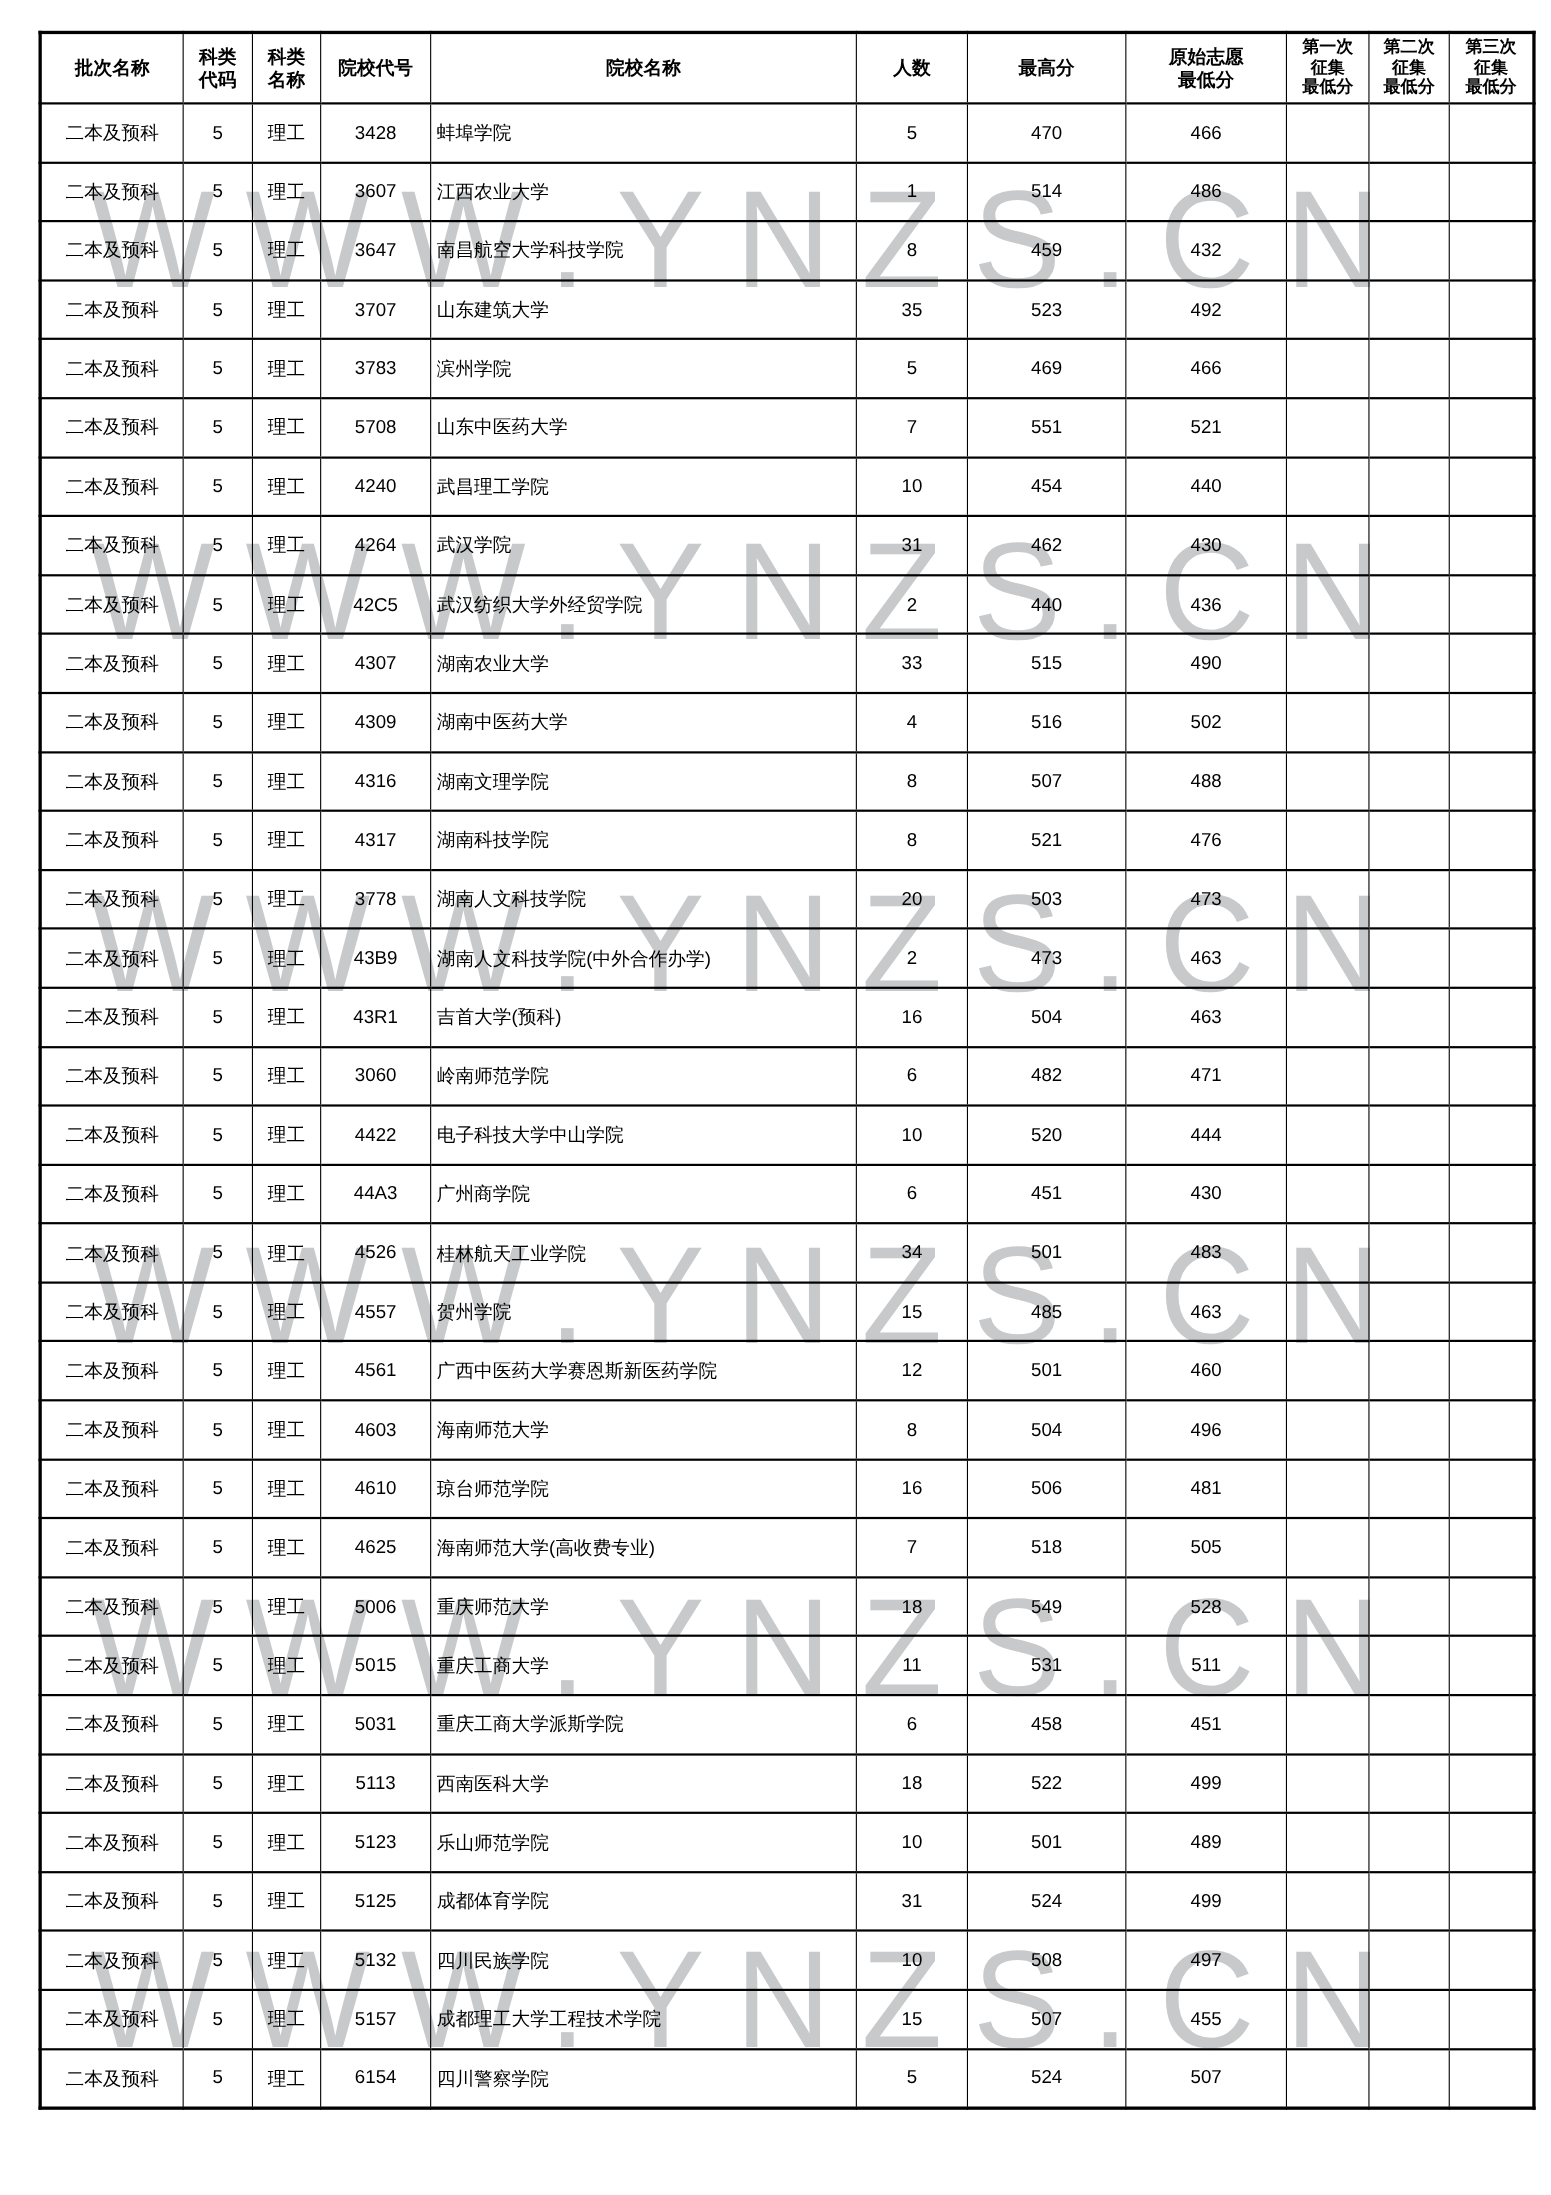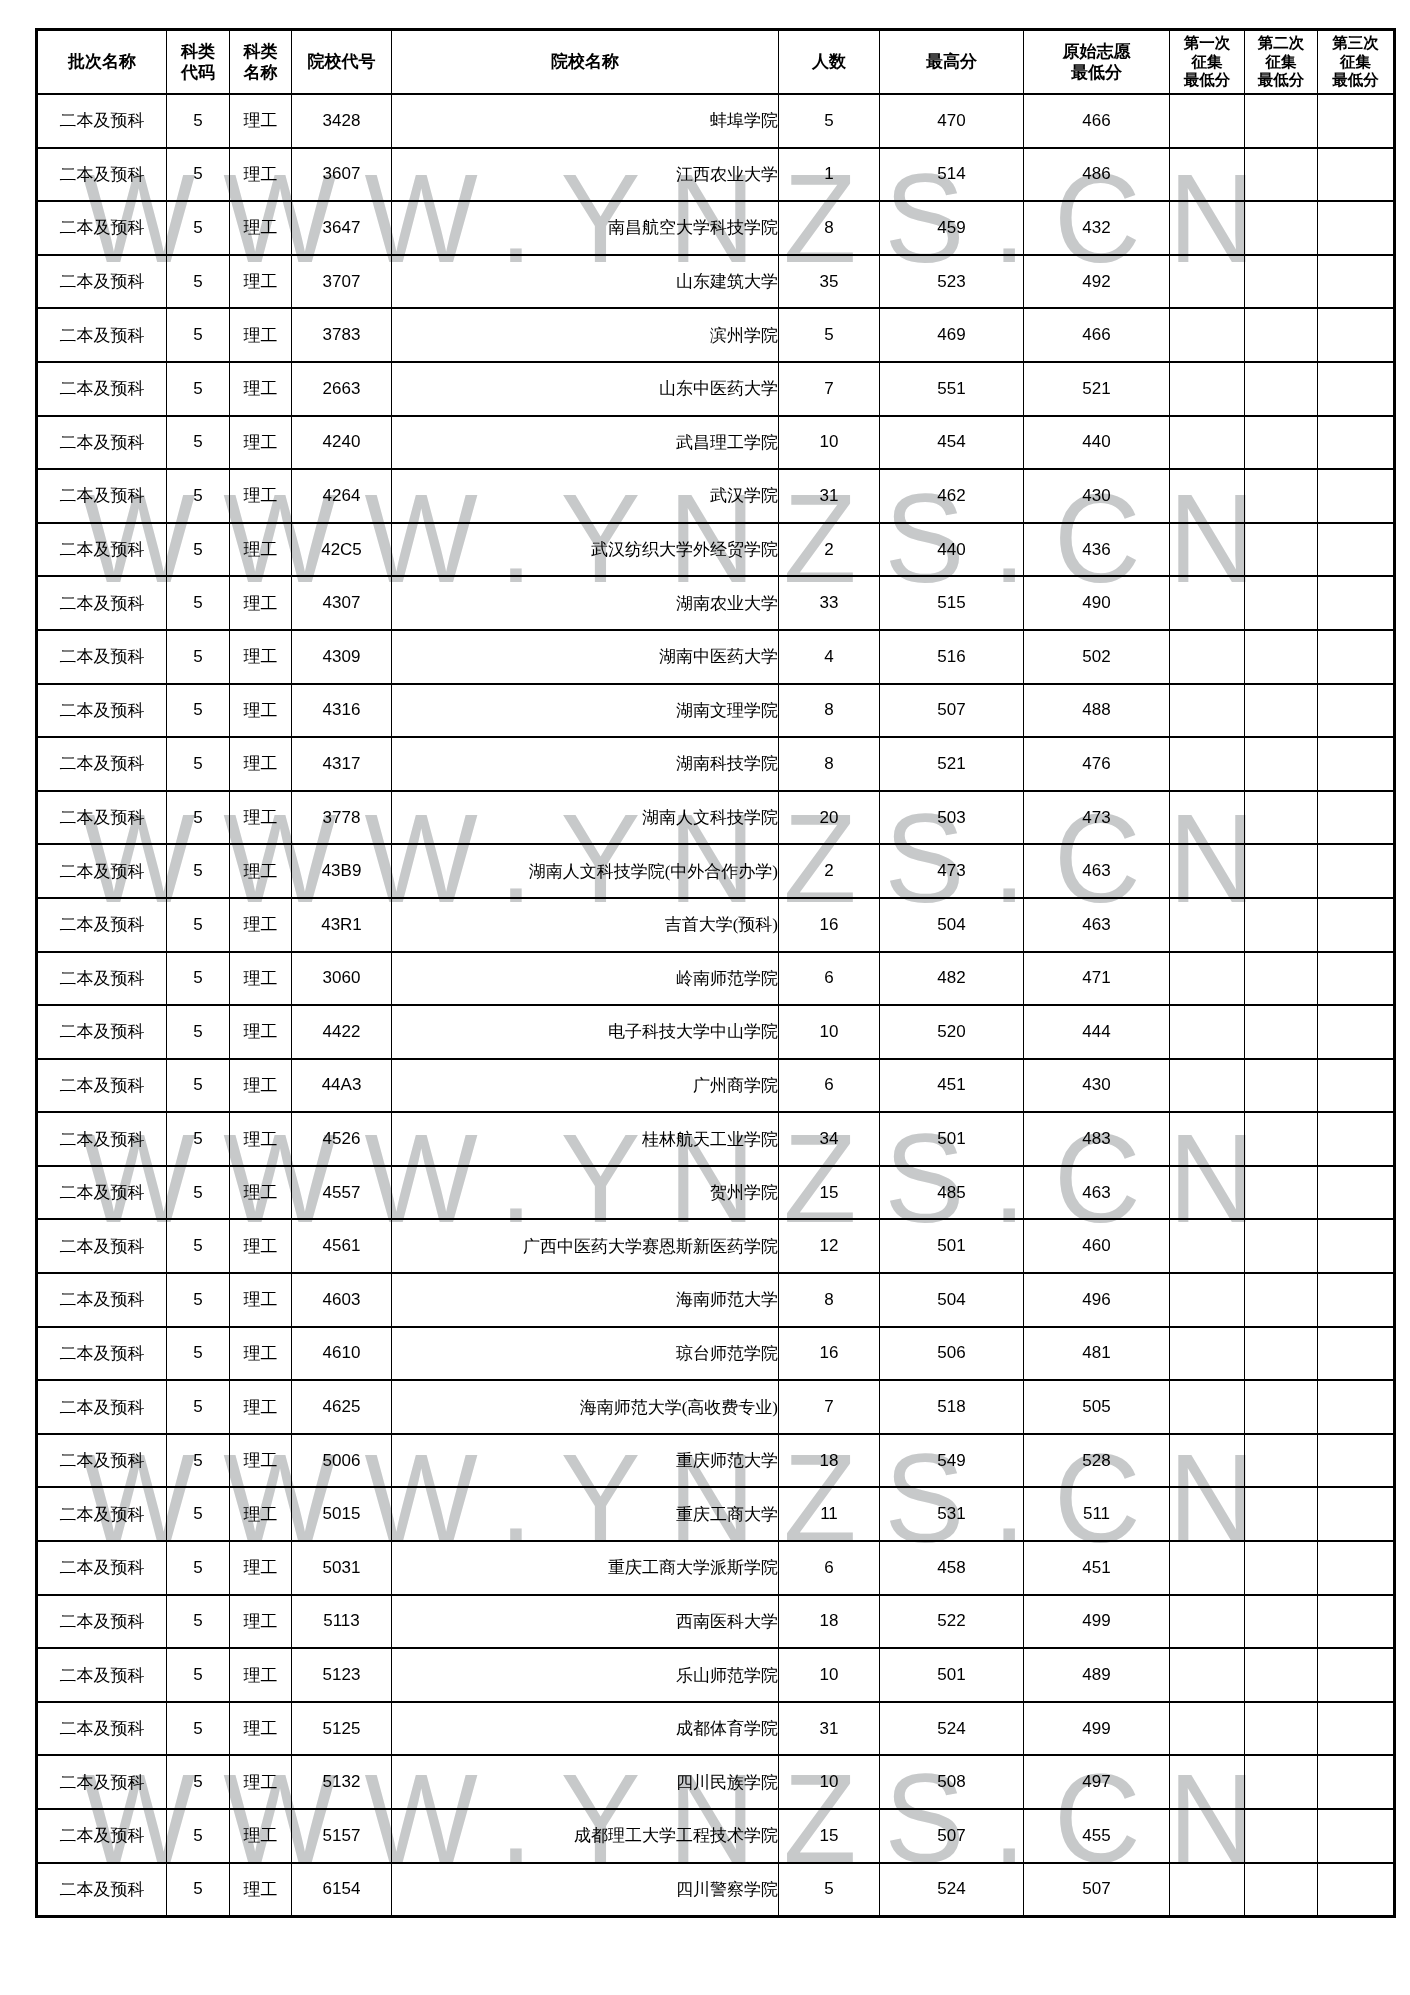--- a/index.html
+++ b/index.html
@@ -63,23 +63,22 @@
     font-size: 15.5px;
     line-height: 1.22;
     margin-top: 12px;
   }
   .score-table tbody td {
     height: 51.6px; 
     font-size: 17px;
     white-space: nowrap;
   }
   .score-table td.col-school_name {
-    text-align: right;
+    text-align: left;
     padding-left: 5px;
-    font-family: Liberation Serif, serif;
   }
 </style>
 </head>
 <body>
 
 <div class="wm-band wm-b1">WWW.YNZS.CN</div>
 <div class="wm-band wm-b2">WWW.YNZS.CN</div>
 <div class="wm-band wm-b3">WWW.YNZS.CN</div>
 <div class="wm-band wm-b4">WWW.YNZS.CN</div>
 <div class="wm-band wm-b5">WWW.YNZS.CN</div>
@@ -186,21 +185,21 @@
         <td class="col-max_score">469</td>
         <td class="col-orig_min">466</td>
         <td class="col-collect1_min"></td>
         <td class="col-collect2_min"></td>
         <td class="col-collect3_min"></td>
       </tr>
       <tr>
         <td class="col-batch">二本及预科</td>
         <td class="col-subject_code">5</td>
         <td class="col-subject_name">理工</td>
-        <td class="col-school_code">2663</td>
+        <td class="col-school_code">5708</td>
         <td class="col-school_name">山东中医药大学</td>
         <td class="col-count">7</td>
         <td class="col-max_score">551</td>
         <td class="col-orig_min">521</td>
         <td class="col-collect1_min"></td>
         <td class="col-collect2_min"></td>
         <td class="col-collect3_min"></td>
       </tr>
       <tr>
         <td class="col-batch">二本及预科</td>

